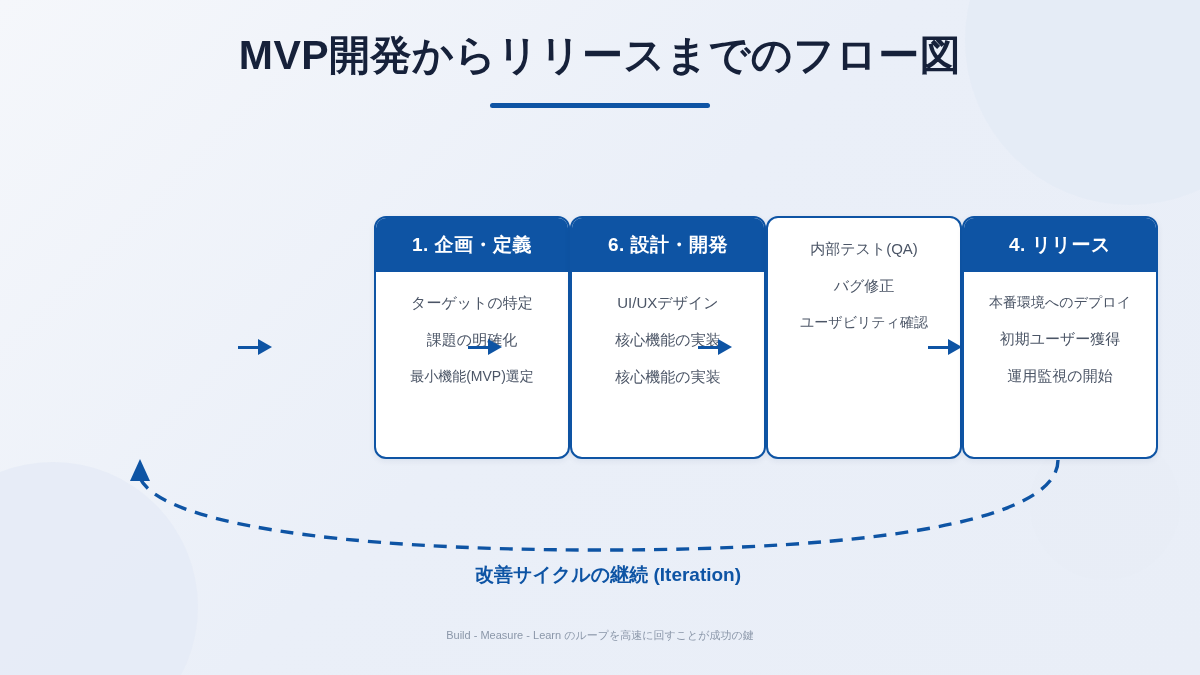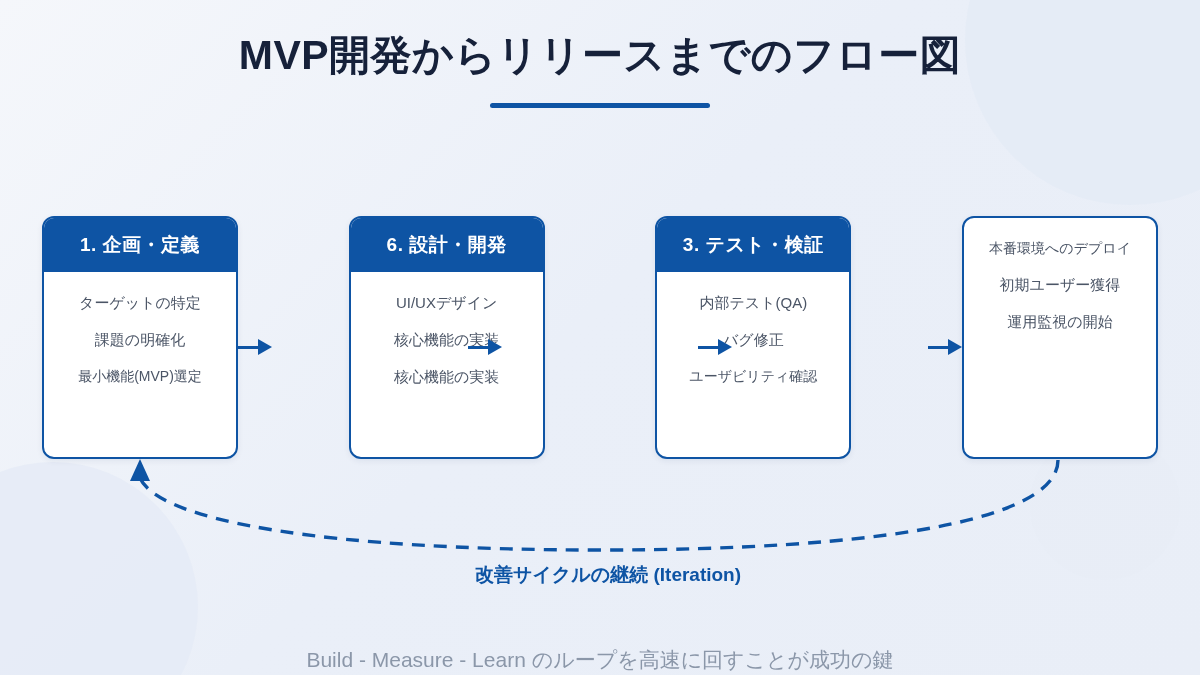--- a/index.html
+++ b/index.html
@@ -78,21 +78,21 @@
   }
 
   
   #flow {
     position: absolute;
     left: 42px;
     top: 216px;
     width: 1116px;
     height: 243px;
     display: flex;
-    justify-content: space-between;
+    justify-content: flex-end;
     align-items: stretch;
   }
   .card {
     position: relative;
     width: 196px;
     box-sizing: border-box;
     border: 2px solid #0e54a4;
     border-radius: 12px;
     background: #ffffff;
     display: flex;
@@ -176,24 +176,23 @@
     font-weight: bold;
     color: #0e54a4;
     white-space: nowrap;
   }
   #footer-note {
     position: absolute;
     left: 0;
     top: 628px;
     width: 1200px;
     text-align: center;
-    font-size: 21px;
+    font-size: 11px;
     color: #8b97a9;
     white-space: nowrap;
-    margin-top: 18px;
   }
 </style>
 </head>
 <body>
 
 <div id="slide">
 
   <div class="blob blob-tr"></div>
   <div class="blob blob-bl"></div>
   <div class="blob blob-r"></div>
@@ -222,29 +221,29 @@
     <div class="card">
       <div class="card-header">6. 設計・開発</div>
       <div class="card-body">
         <div class="card-item">UI/UXデザイン</div>
         <div class="card-item">核心機能の実装</div>
         <div class="card-item">核心機能の実装</div>
       </div>
     </div>
 
     <div class="card">
-      <div class="card-header">3. テスト・検証</div>
       <div class="card-body">
         <div class="card-item">内部テスト(QA)</div>
         <div class="card-item">バグ修正</div>
         <div class="card-item tight">ユーザビリティ確認</div>
       </div>
     </div>
 
     <div class="card">
+      <div class="card-header">4. リリース</div>
       <div class="card-body">
         <div class="card-item tight">本番環境へのデプロイ</div>
         <div class="card-item">初期ユーザー獲得</div>
         <div class="card-item">運用監視の開始</div>
       </div>
     </div>
 
 
   </div>
 

